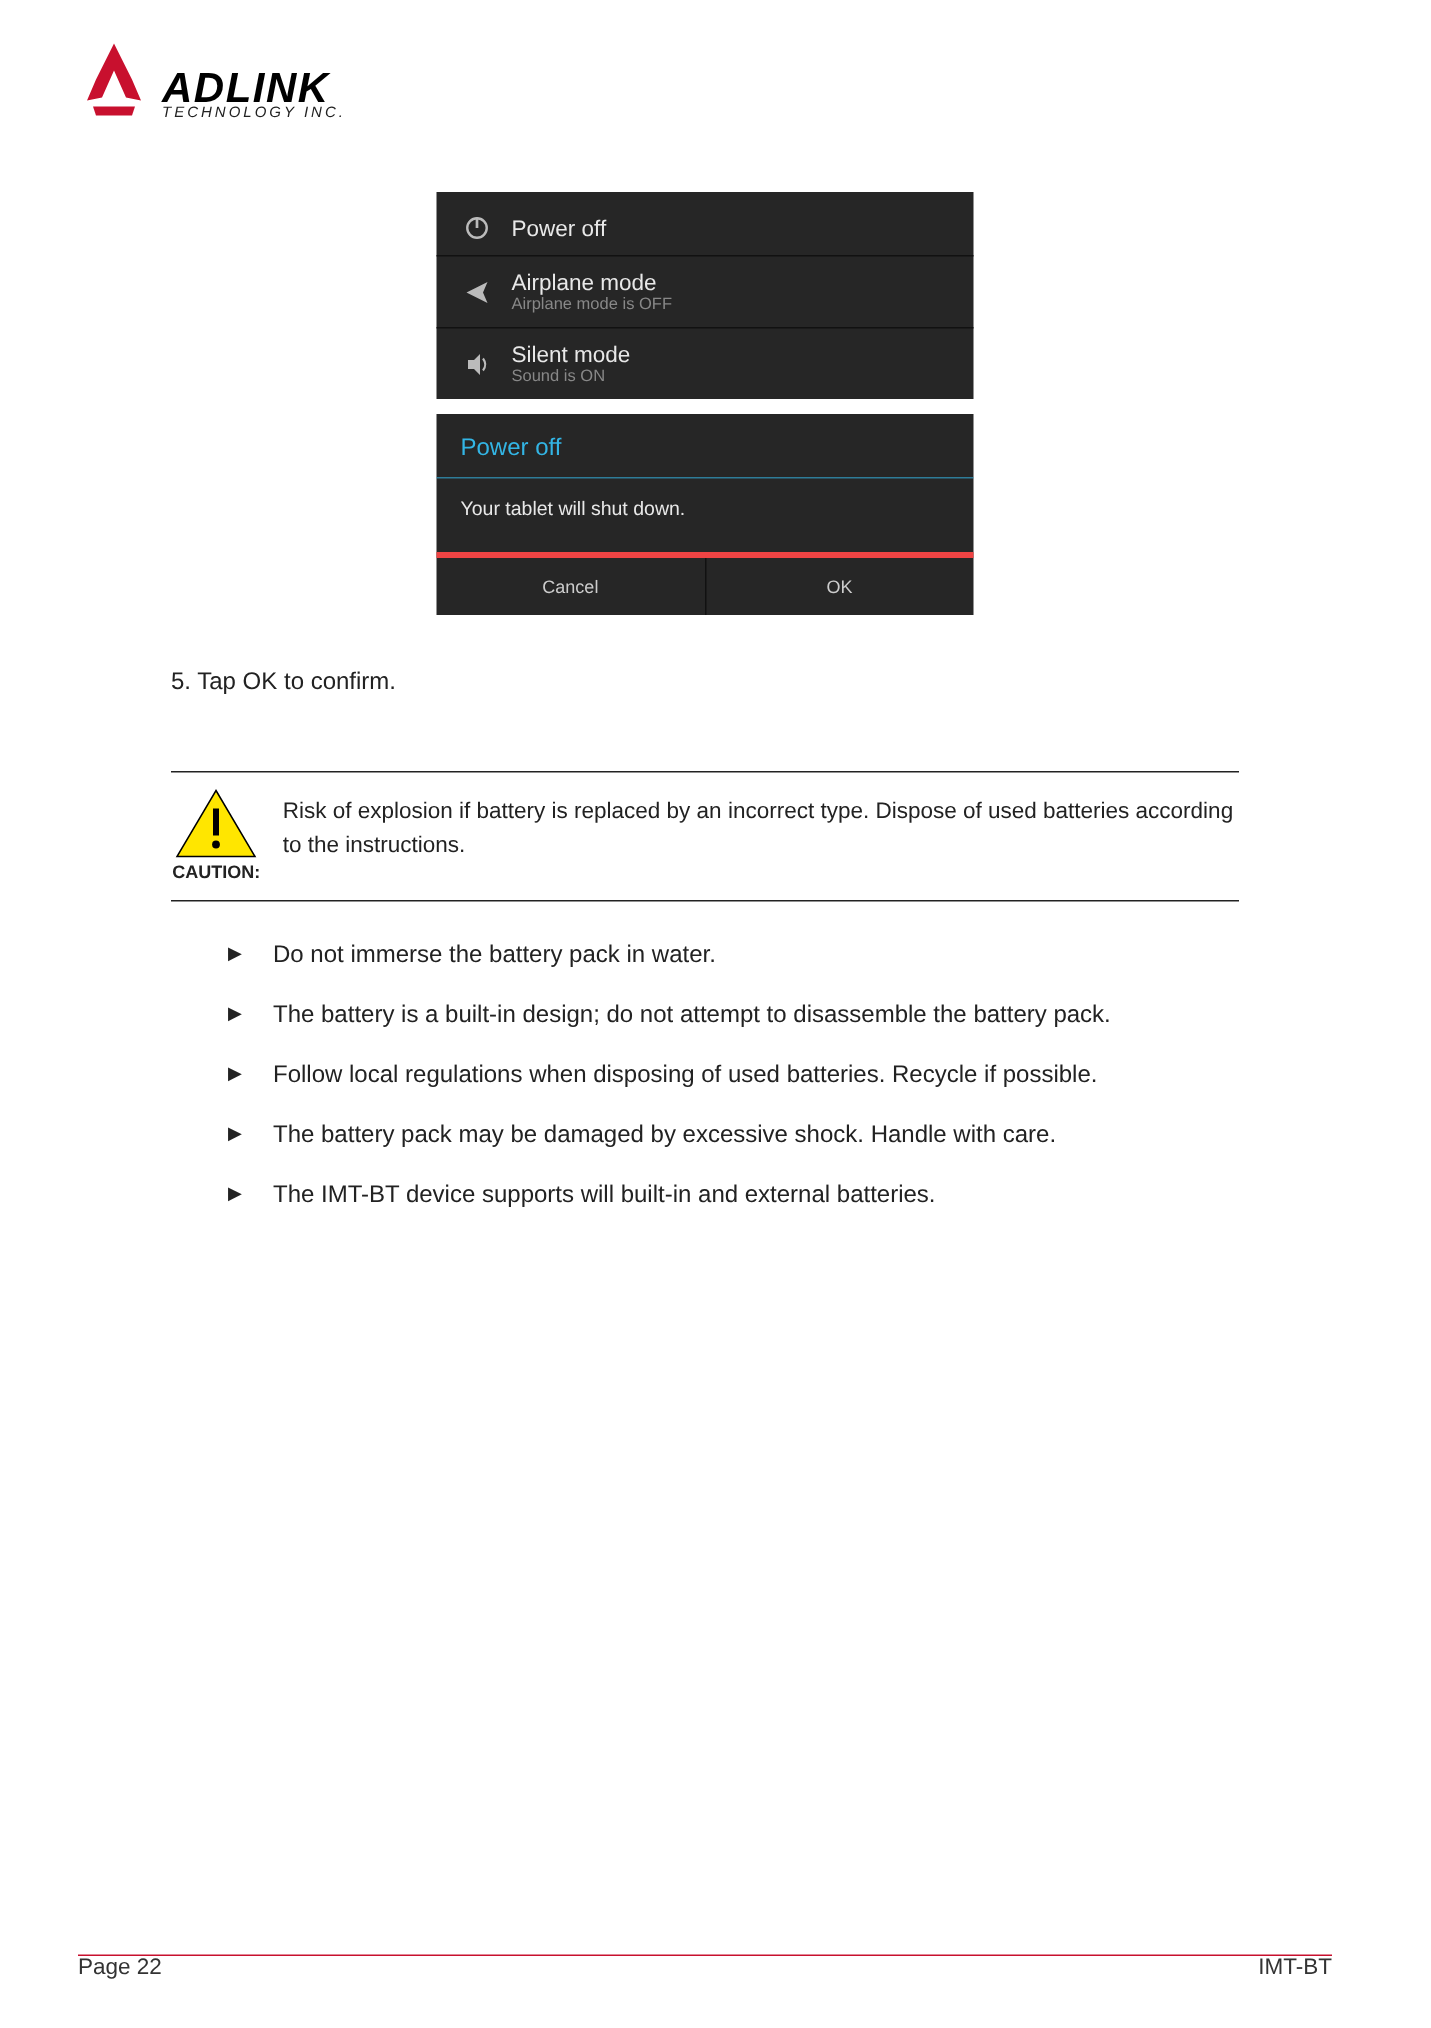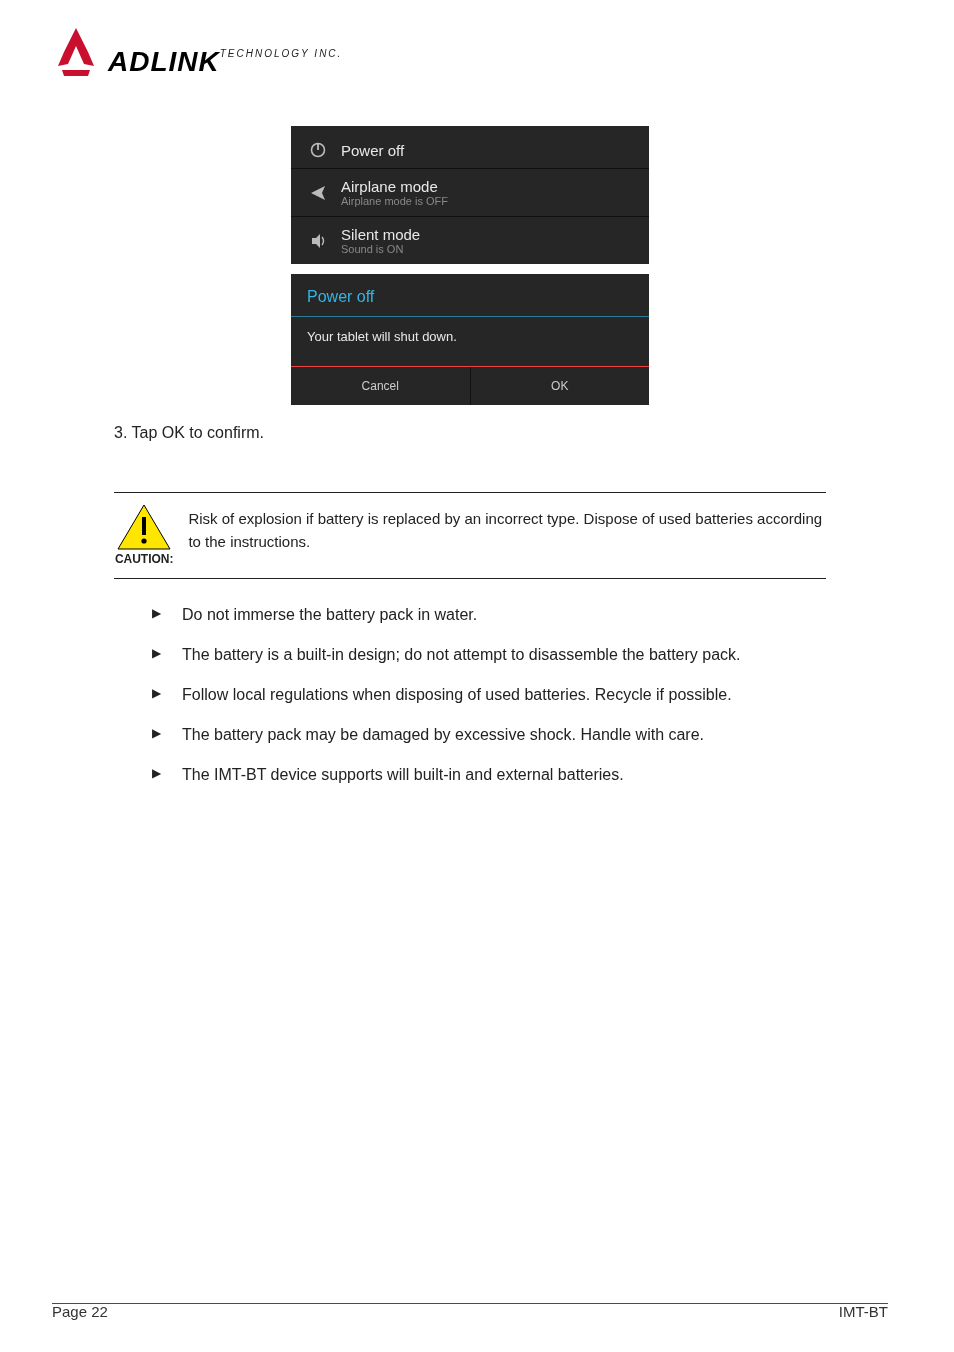--- a/index.html
+++ b/index.html
@@ -1,37 +1,37 @@
 <!DOCTYPE html>
 <html><head>
 <meta charset="utf-8">
 <style>
 * { margin:0; padding:0; box-sizing:border-box; }
 html,body { width:954px; height:1352px; background:#fff; font-family:Arial,Helvetica,sans-serif; color:#222; }
 .page { width:954px; height:1352px; position:relative; padding:26px 66px 30px 52px; }
 .logo-wrap { display:flex; align-items:center; gap:8px; margin-bottom:48px; }
-.logo-text-col { display:flex; line-height:0.9;margin-top:20px; }
+.logo-text-col { display:flex; flex-direction:column; line-height:0.9;margin-top:20px; }
 .logo-main { font-size:28px; font-weight:800; letter-spacing:1px; font-style:italic; color:#000; }
 .logo-sub { font-size:10px; font-weight:400; letter-spacing:2px; font-style:italic; }
 .body-text { font-size:16px; line-height:1.55; margin-left:62px; margin-right:20px; }
 .intro { margin-bottom:4px; }
 .confirm { margin-top:12px; margin-bottom:12px; }
-.screenshot-frame { width:358px; margin:6px auto 16px auto; }
+.screenshot-frame { width:358px; margin:6px auto 33px auto; }
 .menu-panel { background:#262626; padding:6px 0 0 0; }
 .menu-item { display:flex; align-items:center; padding:9px 14px; border-bottom:1px solid #111; }
 .menu-item:last-child { border-bottom:none; }
 .menu-icon { width:26px; display:flex; align-items:center; justify-content:center; }
 .menu-texts { margin-left:10px; }
 .menu-title { color:#e8e8e8; font-size:15px; }
 .menu-sub { color:#888; font-size:11px; }
 .dialog-panel { background:#262626; margin-top:10px; padding:0; }
 .dialog-header { color:#33b5e5; font-size:16px; padding:14px 16px 6px 16px; }
 .dialog-header-rule { height:1px; background:#33b5e5; opacity:.6; margin:4px 0 0 0; }
 .dialog-body { color:#e8e8e8; font-size:13px; padding:12px 16px 22px 16px; }
-.dialog-btn-row { display:flex; border-top:1px solid #ef4444; }
+.dialog-btn-row { display:flex; border-top:4px solid #ef4444; }
 .dialog-btn { flex:1; text-align:center; color:#ccc; font-size:12px; padding:12px 0; }
 .dialog-sep { width:1px; background:#111; }
 .caution-block { margin:46px 62px 0 62px; border-top:1px solid #222; border-bottom:1px solid #222; padding:10px 0 12px 0; display:flex; gap:14px; }
 .caution-left { width:72px; display:flex; flex-direction:column; align-items:center;font-weight:bold; }
 .caution-label { font-size:12px; letter-spacing:0px; color:#222; margin-top:1px; }
 .caution-text { font-size:15px; line-height:1.55; padding-top:4px; }
 .bull-list { margin:24px 62px 0 100px; }
 .bull-item { display:flex; gap:12px; font-size:16px; line-height:1.5; margin-bottom:16px; }
 .bull-mark { width:18px; font-size:12px; line-height:1.8; }
 .bull-text { flex:1; }
@@ -98,21 +98,21 @@
       <div class="dialog-header-rule"></div>
       <div class="dialog-body">Your tablet will shut down.</div>
       <div class="dialog-btn-row">
         <div class="dialog-btn">Cancel</div>
         <div class="dialog-sep"></div>
         <div class="dialog-btn">OK</div>
       </div>
     </div>
   </div>
 
-  <p class="body-text confirm">3. Tap OK to confirm.</p>
+  <p class="body-text confirm">5. Tap OK to confirm.</p>
 
   <div class="caution-block">
     <div class="caution-left">
       <svg width="56" height="48" viewBox="0 0 56 48">
         <polygon points="28,2 54,46 2,46" fill="#ffe600" stroke="#000" stroke-width="1"></polygon>
         <rect x="26" y="14" width="4" height="18" fill="#000"></rect>
         <circle cx="28" cy="38" r="2.6" fill="#000"></circle>
       </svg>
       <span class="caution-label">CAUTION:</span>
     </div>

